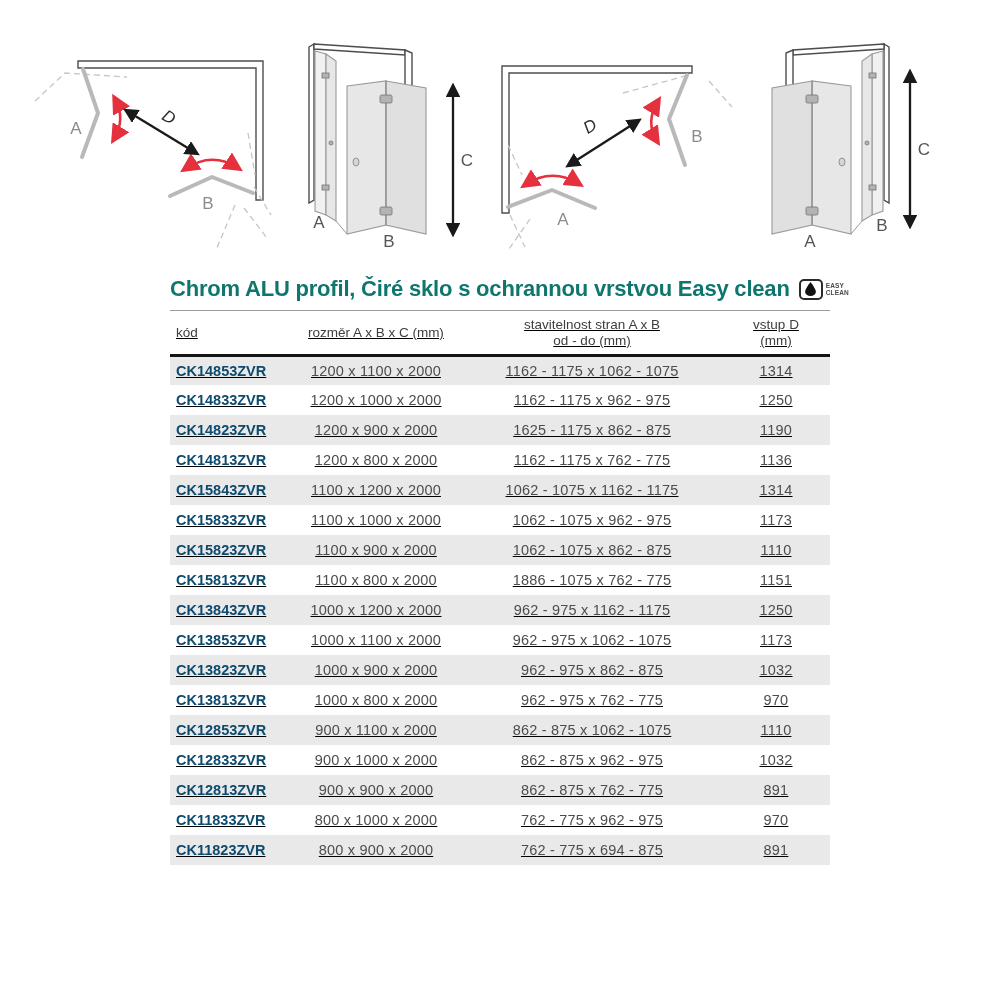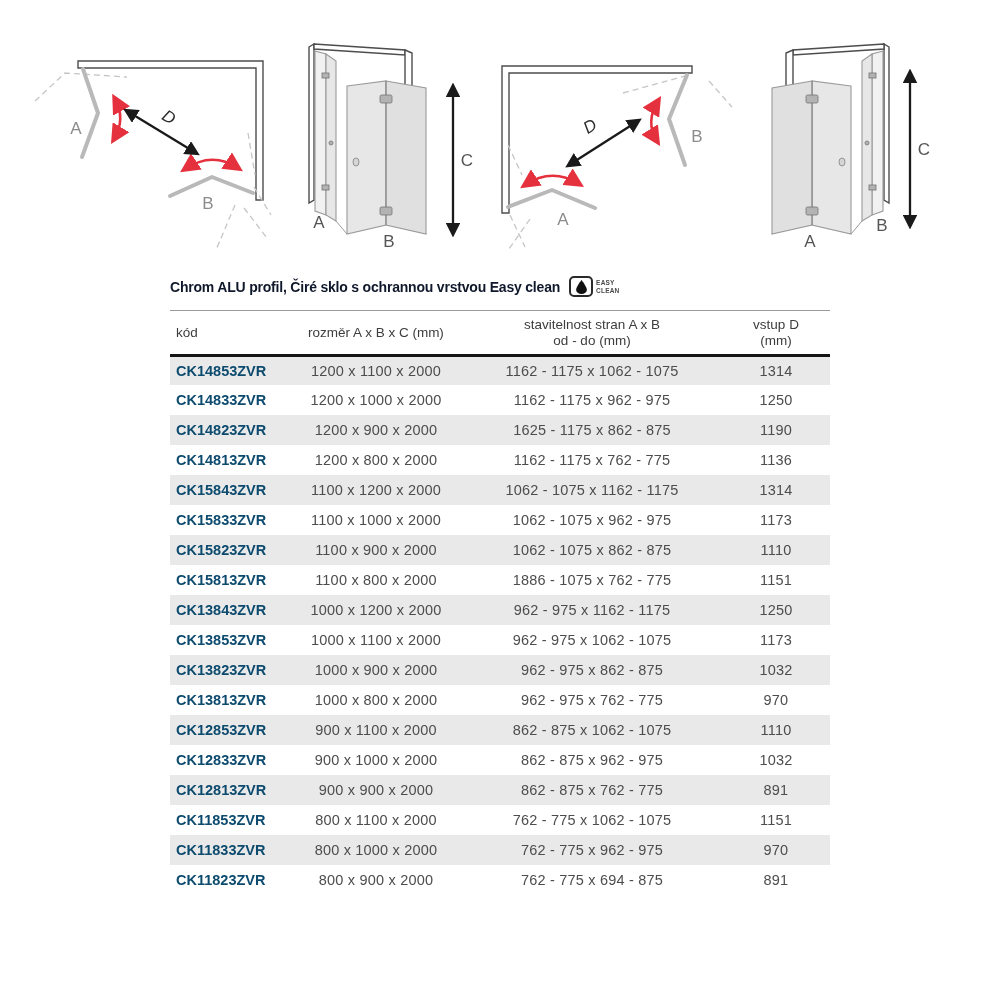--- a/index.html
+++ b/index.html
@@ -32,28 +32,28 @@
   .hinge{fill:#b3b3b3;stroke:#737373;stroke-width:0.8;}
   .handle{fill:#d6d6d6;stroke:#8b8b8b;stroke-width:0.9;}
   .plan-label{font-family:"Liberation Sans",sans-serif;font-size:17px;fill:#8c8c8c;text-anchor:middle;}
   .iso-label{font-family:"Liberation Sans",sans-serif;font-size:17px;fill:#555;text-anchor:middle;}
   .d-label{font-family:"Liberation Sans",sans-serif;font-style:italic;font-size:17px;fill:#2e2e2e;text-anchor:middle;}
   .mk-ink{fill:var(--ink);}
   .mk-red{fill:var(--accent-red);}
 
   
   .title-row{position:absolute;left:170px;top:276px;width:660px;display:flex;align-items:center;}
-  .page-title{font-size:14px;font-weight:700;color:#0f172a;letter-spacing:-0.2px;white-space:nowrap;}
+  .page-title{font-size:22px;font-weight:700;color:#0f766e;letter-spacing:-0.2px;white-space:nowrap;}
   .badge{display:inline-flex;align-items:center;gap:3px;margin-left:9px;}
   .badge-box{width:24px;height:21px;border:2px solid #2a2a2a;border-radius:5px;display:flex;align-items:center;justify-content:center;background:#fff;flex:0 0 auto;}
   .badge-text{font-size:6.5px;line-height:1.1;color:#4a4a4a;font-weight:700;letter-spacing:0.2px;}
 
   
   .table-wrap{position:absolute;left:170px;top:310px;width:660px;}
-  table.spec{border-collapse:collapse;width:660px;table-layout:fixed;}
+  table.spec{border-collapse:collapse;width:660px;table-layout:fixed;text-decoration:underline;}
   table.spec thead th{font-weight:400;color:#3d3d3d;font-size:13.5px;line-height:1.18;
     border-top:1px solid #9b9b9b;border-bottom:3px solid #141414;padding:6px 0 5px;vertical-align:middle;text-align:center;}
   table.spec thead th.left{text-align:left;padding-left:6px;}
   table.spec td{height:30px;text-align:center;font-size:14.5px;color:var(--text-gray);letter-spacing:0.2px;overflow:hidden;white-space:nowrap;}
   table.spec td.kod{text-align:left;padding-left:6px;font-weight:700;color:#0c4a6e;letter-spacing:0;}
   table.spec tbody tr:nth-child(odd){background:var(--row-shade);}
 </style>
 </head>
 <body>
 
@@ -303,26 +303,20 @@
             <td>862 - 875 x 962 - 975</td>
             <td>1032</td>
           </tr>
           <tr>
             <td class="kod">CK12813ZVR</td>
             <td>900 x 900 x 2000</td>
             <td>862 - 875 x 762 - 775</td>
             <td>891</td>
           </tr>
           <tr>
-            <td class="kod">CK11853ZVR</td>
-            <td>800 x 1100 x 2000</td>
-            <td>762 - 775 x 1062 - 1075</td>
-            <td>1151</td>
-          </tr>
-          <tr>
             <td class="kod">CK11833ZVR</td>
             <td>800 x 1000 x 2000</td>
             <td>762 - 775 x 962 - 975</td>
             <td>970</td>
           </tr>
           <tr>
             <td class="kod">CK11823ZVR</td>
             <td>800 x 900 x 2000</td>
             <td>762 - 775 x 694 - 875</td>
             <td>891</td>

